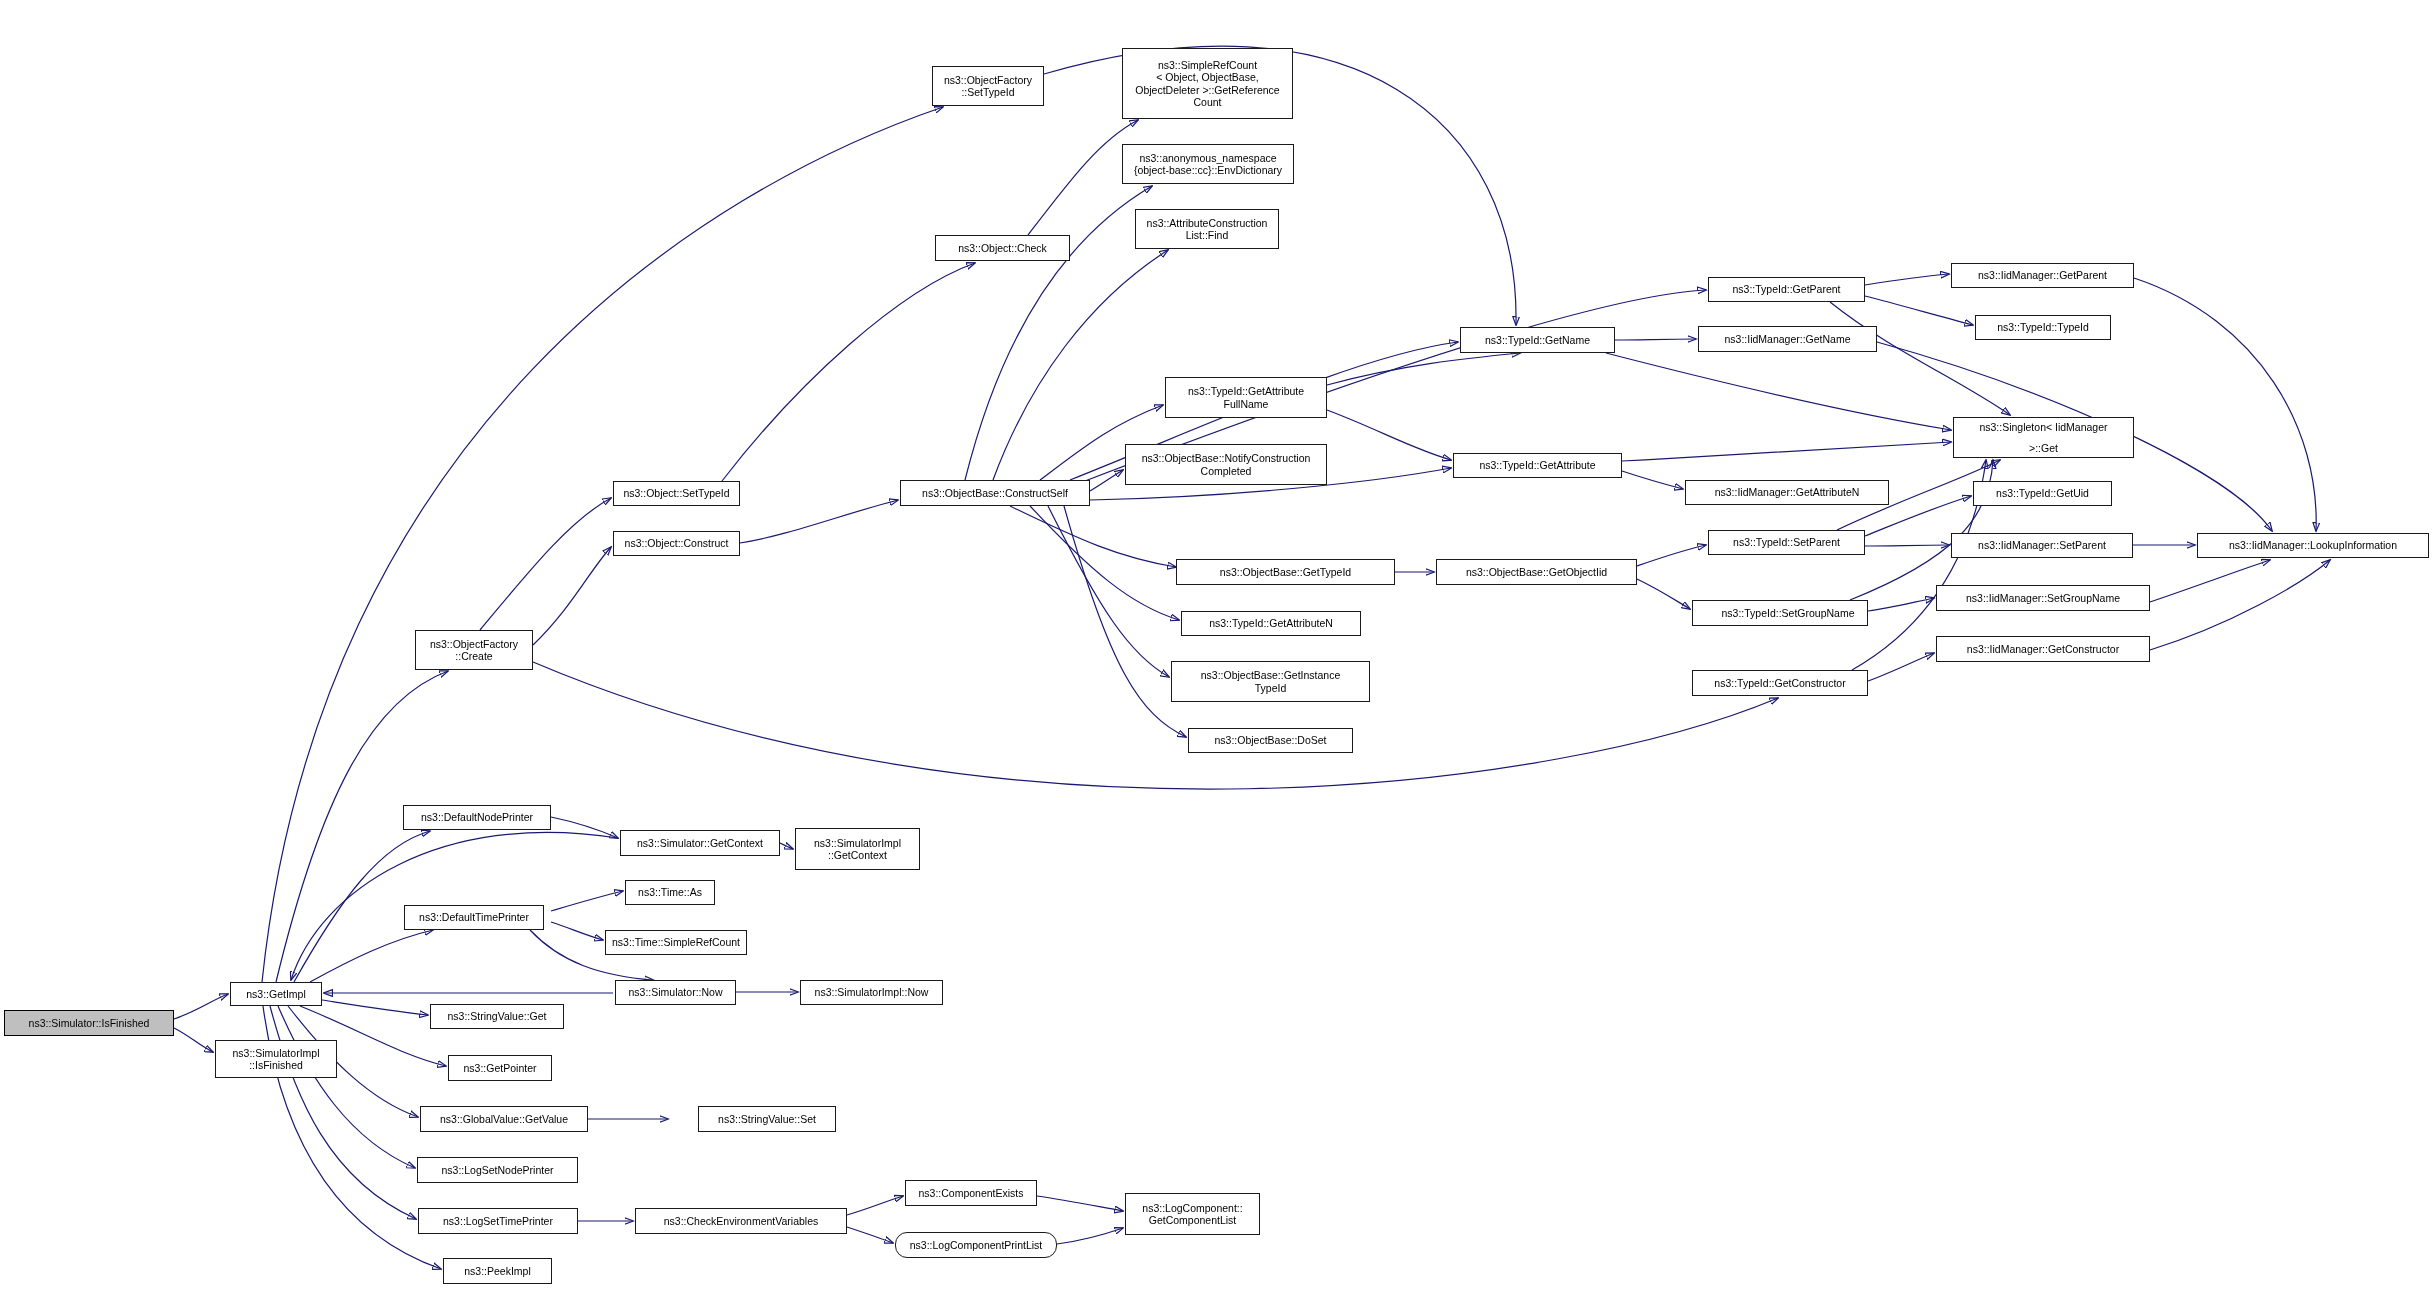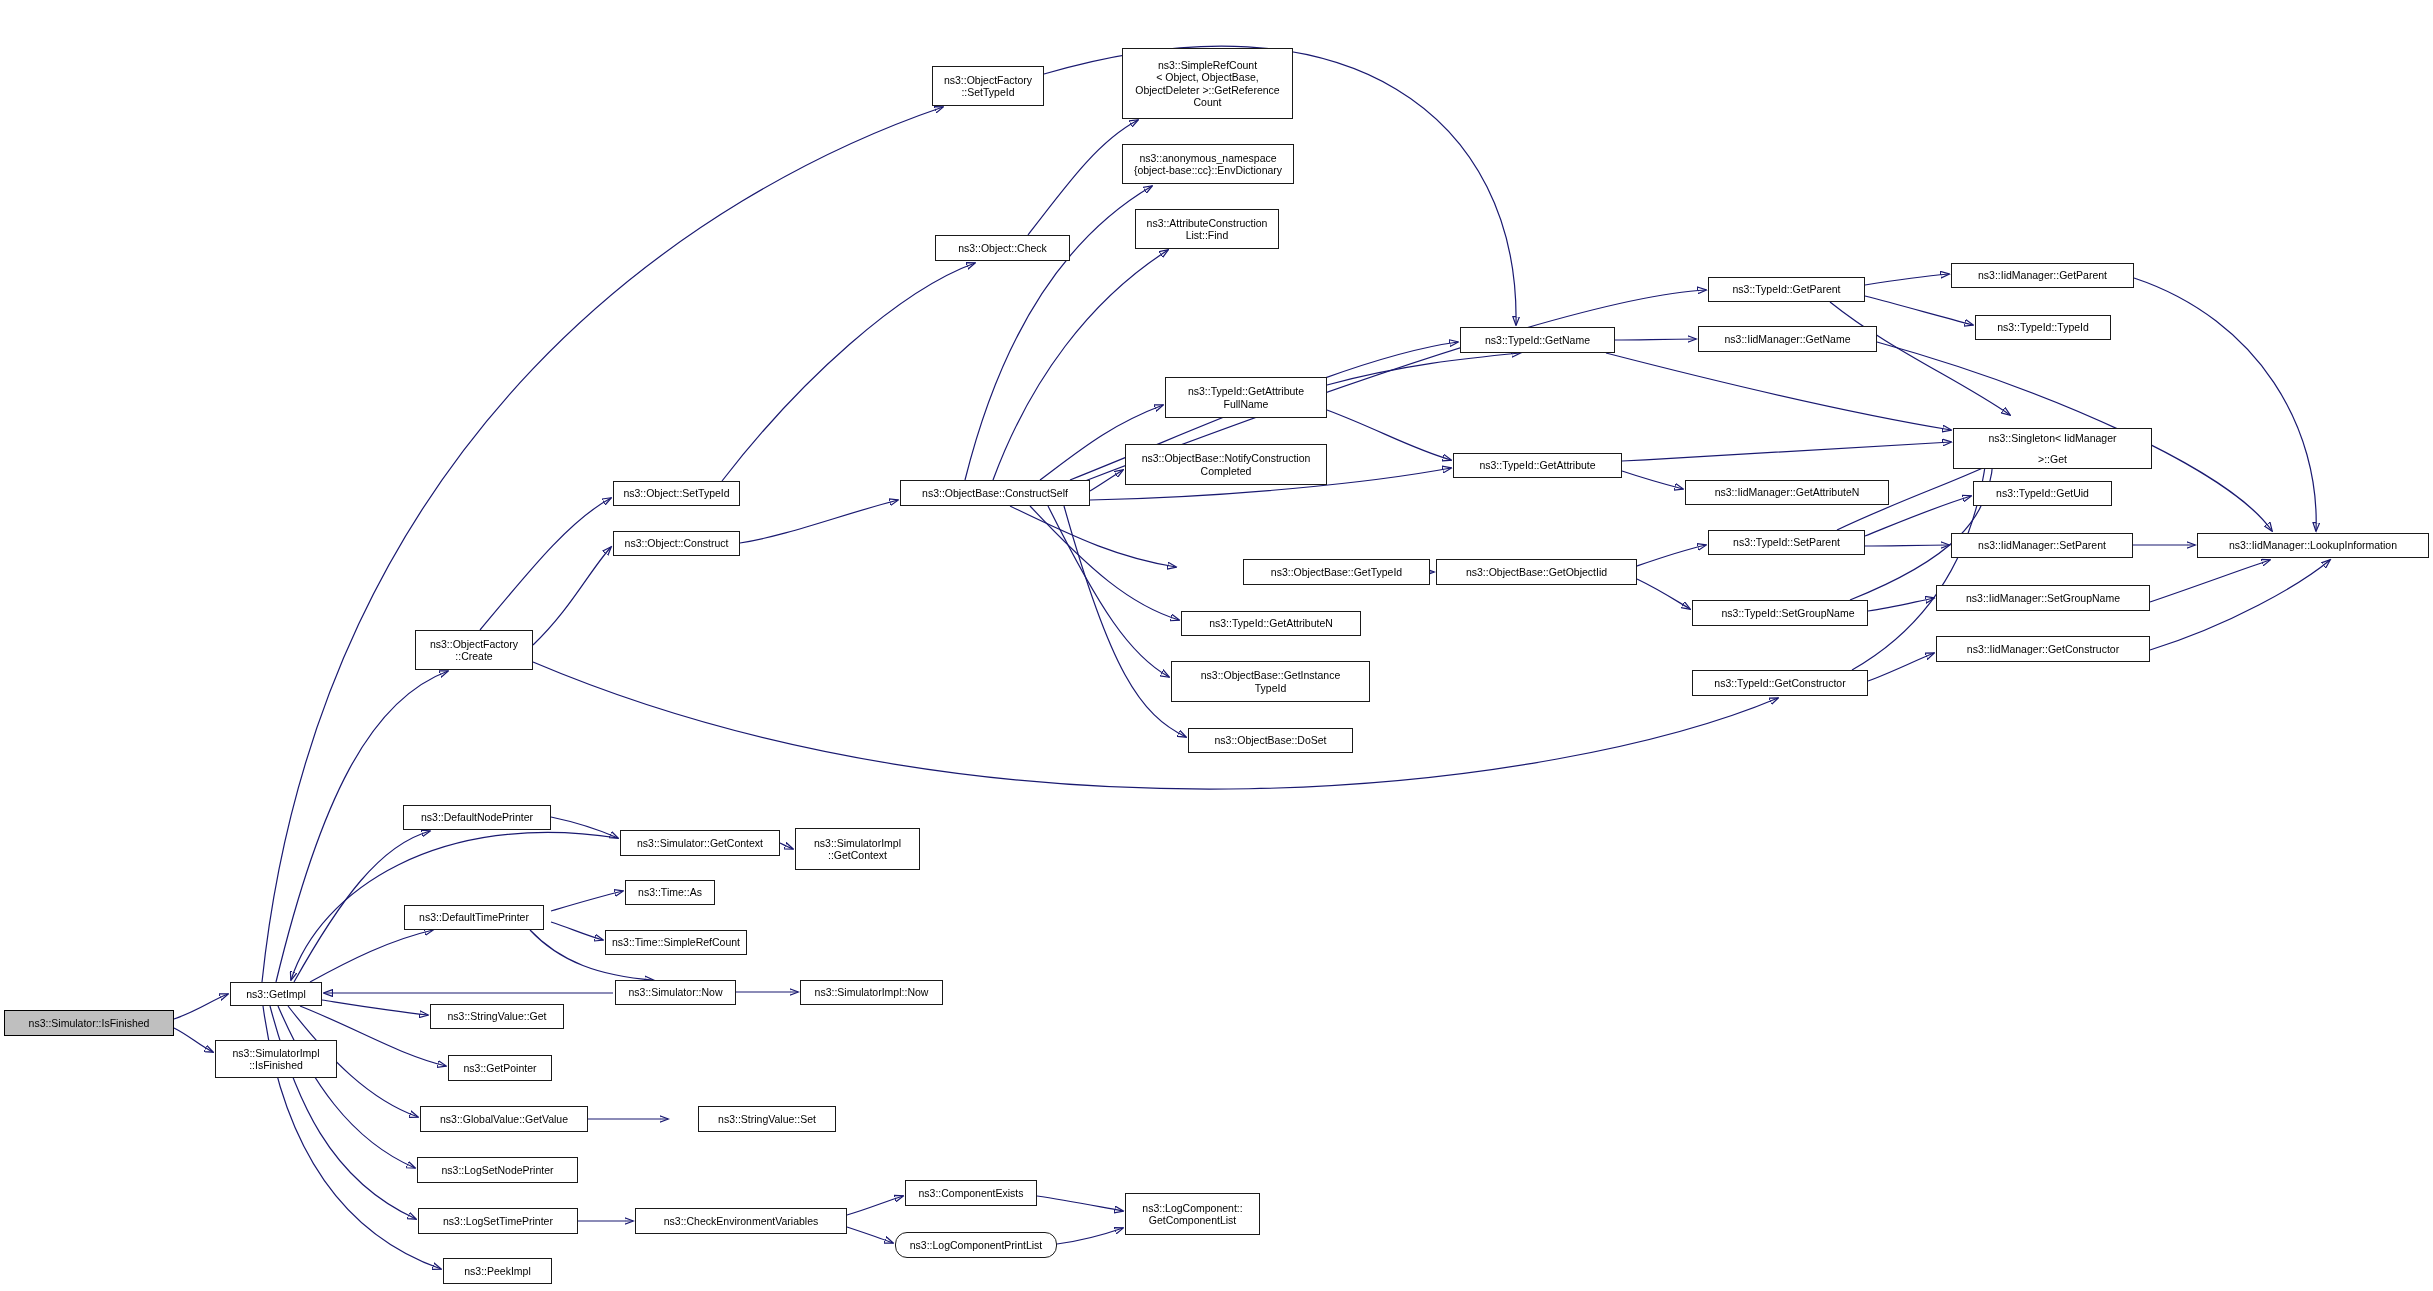--- a/index.html
+++ b/index.html
@@ -202,21 +202,21 @@
       </div>
       <div class="node" title="ns3::TypeId::GetParent" style="left: 1708px; top: 277px; width: 157px; height: 25px;">
         <div class="ln">ns3::TypeId::GetParent</div>
       </div>
       <div class="node" title="ns3::IidManager::GetParent" style="left: 1951px; top: 263px; width: 183px; height: 25px;">
         <div class="ln">ns3::IidManager::GetParent</div>
       </div>
       <div class="node" title="ns3::TypeId::TypeId" style="left: 1975px; top: 315px; width: 136px; height: 25px;">
         <div class="ln">ns3::TypeId::TypeId</div>
       </div>
-      <div class="node" title="ns3::Singleton&lt; IidManager &gt;::Get" style="left: 1953px; top: 428px; width: 199px; height: 41px; gap: 8px;">
+      <div class="node" title="ns3::Singleton&lt; IidManager &gt;::Get" style="left: 1953px; top: 417px; width: 181px; height: 41px; gap: 8px;">
         <div class="ln">ns3::Singleton&lt; IidManager</div>
         <div class="ln">&gt;::Get</div>
       </div>
       <div class="node" title="ns3::TypeId::GetAttribute" style="left: 1453px; top: 453px; width: 169px; height: 25px;">
         <div class="ln">ns3::TypeId::GetAttribute</div>
       </div>
       <div class="node" title="ns3::IidManager::GetAttributeN" style="left: 1685px; top: 480px; width: 204px; height: 25px;">
         <div class="ln">ns3::IidManager::GetAttributeN</div>
       </div>
       <div class="node" title="ns3::TypeId::GetUid" style="left: 1973px; top: 481px; width: 139px; height: 25px;">
@@ -236,21 +236,21 @@
       </div>
       <div class="node" title="ns3::IidManager::SetGroupName" style="left: 1936px; top: 585px; width: 214px; height: 26px;">
         <div class="ln">ns3::IidManager::SetGroupName</div>
       </div>
       <div class="node" title="ns3::TypeId::GetConstructor" style="left: 1692px; top: 670px; width: 176px; height: 26px;">
         <div class="ln">ns3::TypeId::GetConstructor</div>
       </div>
       <div class="node" title="ns3::IidManager::GetConstructor" style="left: 1936px; top: 636px; width: 214px; height: 26px;">
         <div class="ln">ns3::IidManager::GetConstructor</div>
       </div>
-      <div class="node" title="ns3::ObjectBase::GetTypeId" style="left: 1243px; top: 559px; width: 187px; height: 26px;">
+      <div class="node" title="ns3::ObjectBase::GetTypeId" style="left: 1176px; top: 559px; width: 219px; height: 26px;">
         <div class="ln">ns3::ObjectBase::GetTypeId</div>
       </div>
       <div class="node" title="ns3::ObjectBase::GetObjectIid" style="left: 1436px; top: 559px; width: 201px; height: 26px;">
         <div class="ln">ns3::ObjectBase::GetObjectIid</div>
       </div>
       <div class="node" title="ns3::TypeId::GetAttributeN" style="left: 1181px; top: 611px; width: 180px; height: 25px;">
         <div class="ln">ns3::TypeId::GetAttributeN</div>
       </div>
       <div class="node" title="ns3::ObjectBase::GetInstance TypeId" style="left: 1171px; top: 661px; width: 199px; height: 41px;">
         <div class="ln">ns3::ObjectBase::GetInstance</div>

